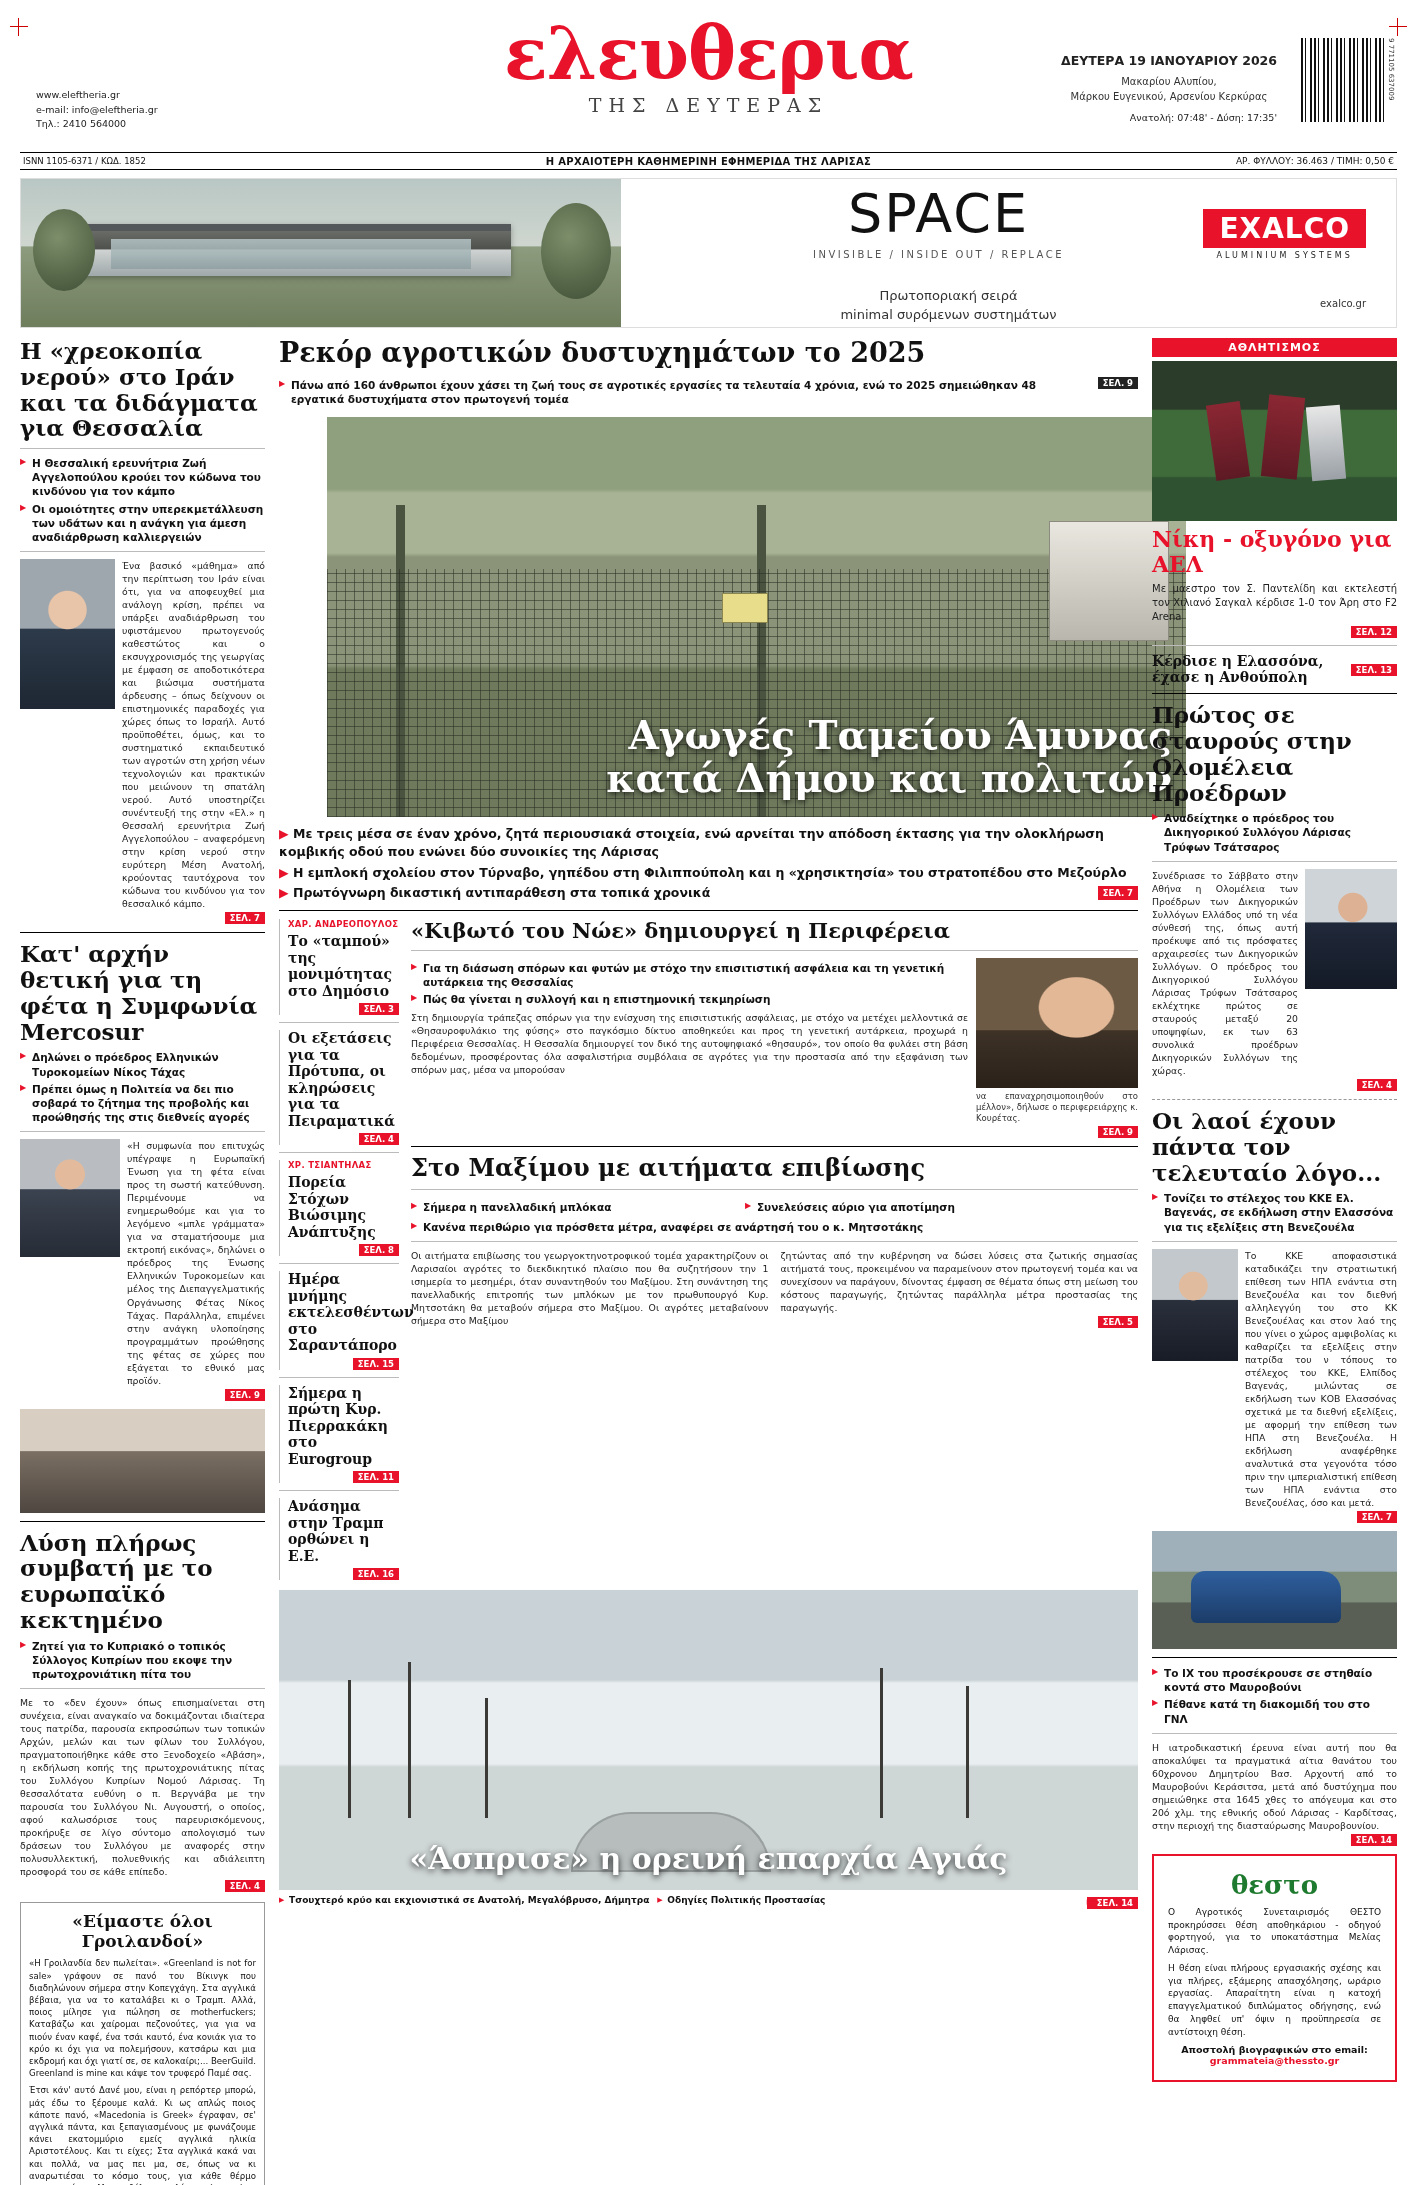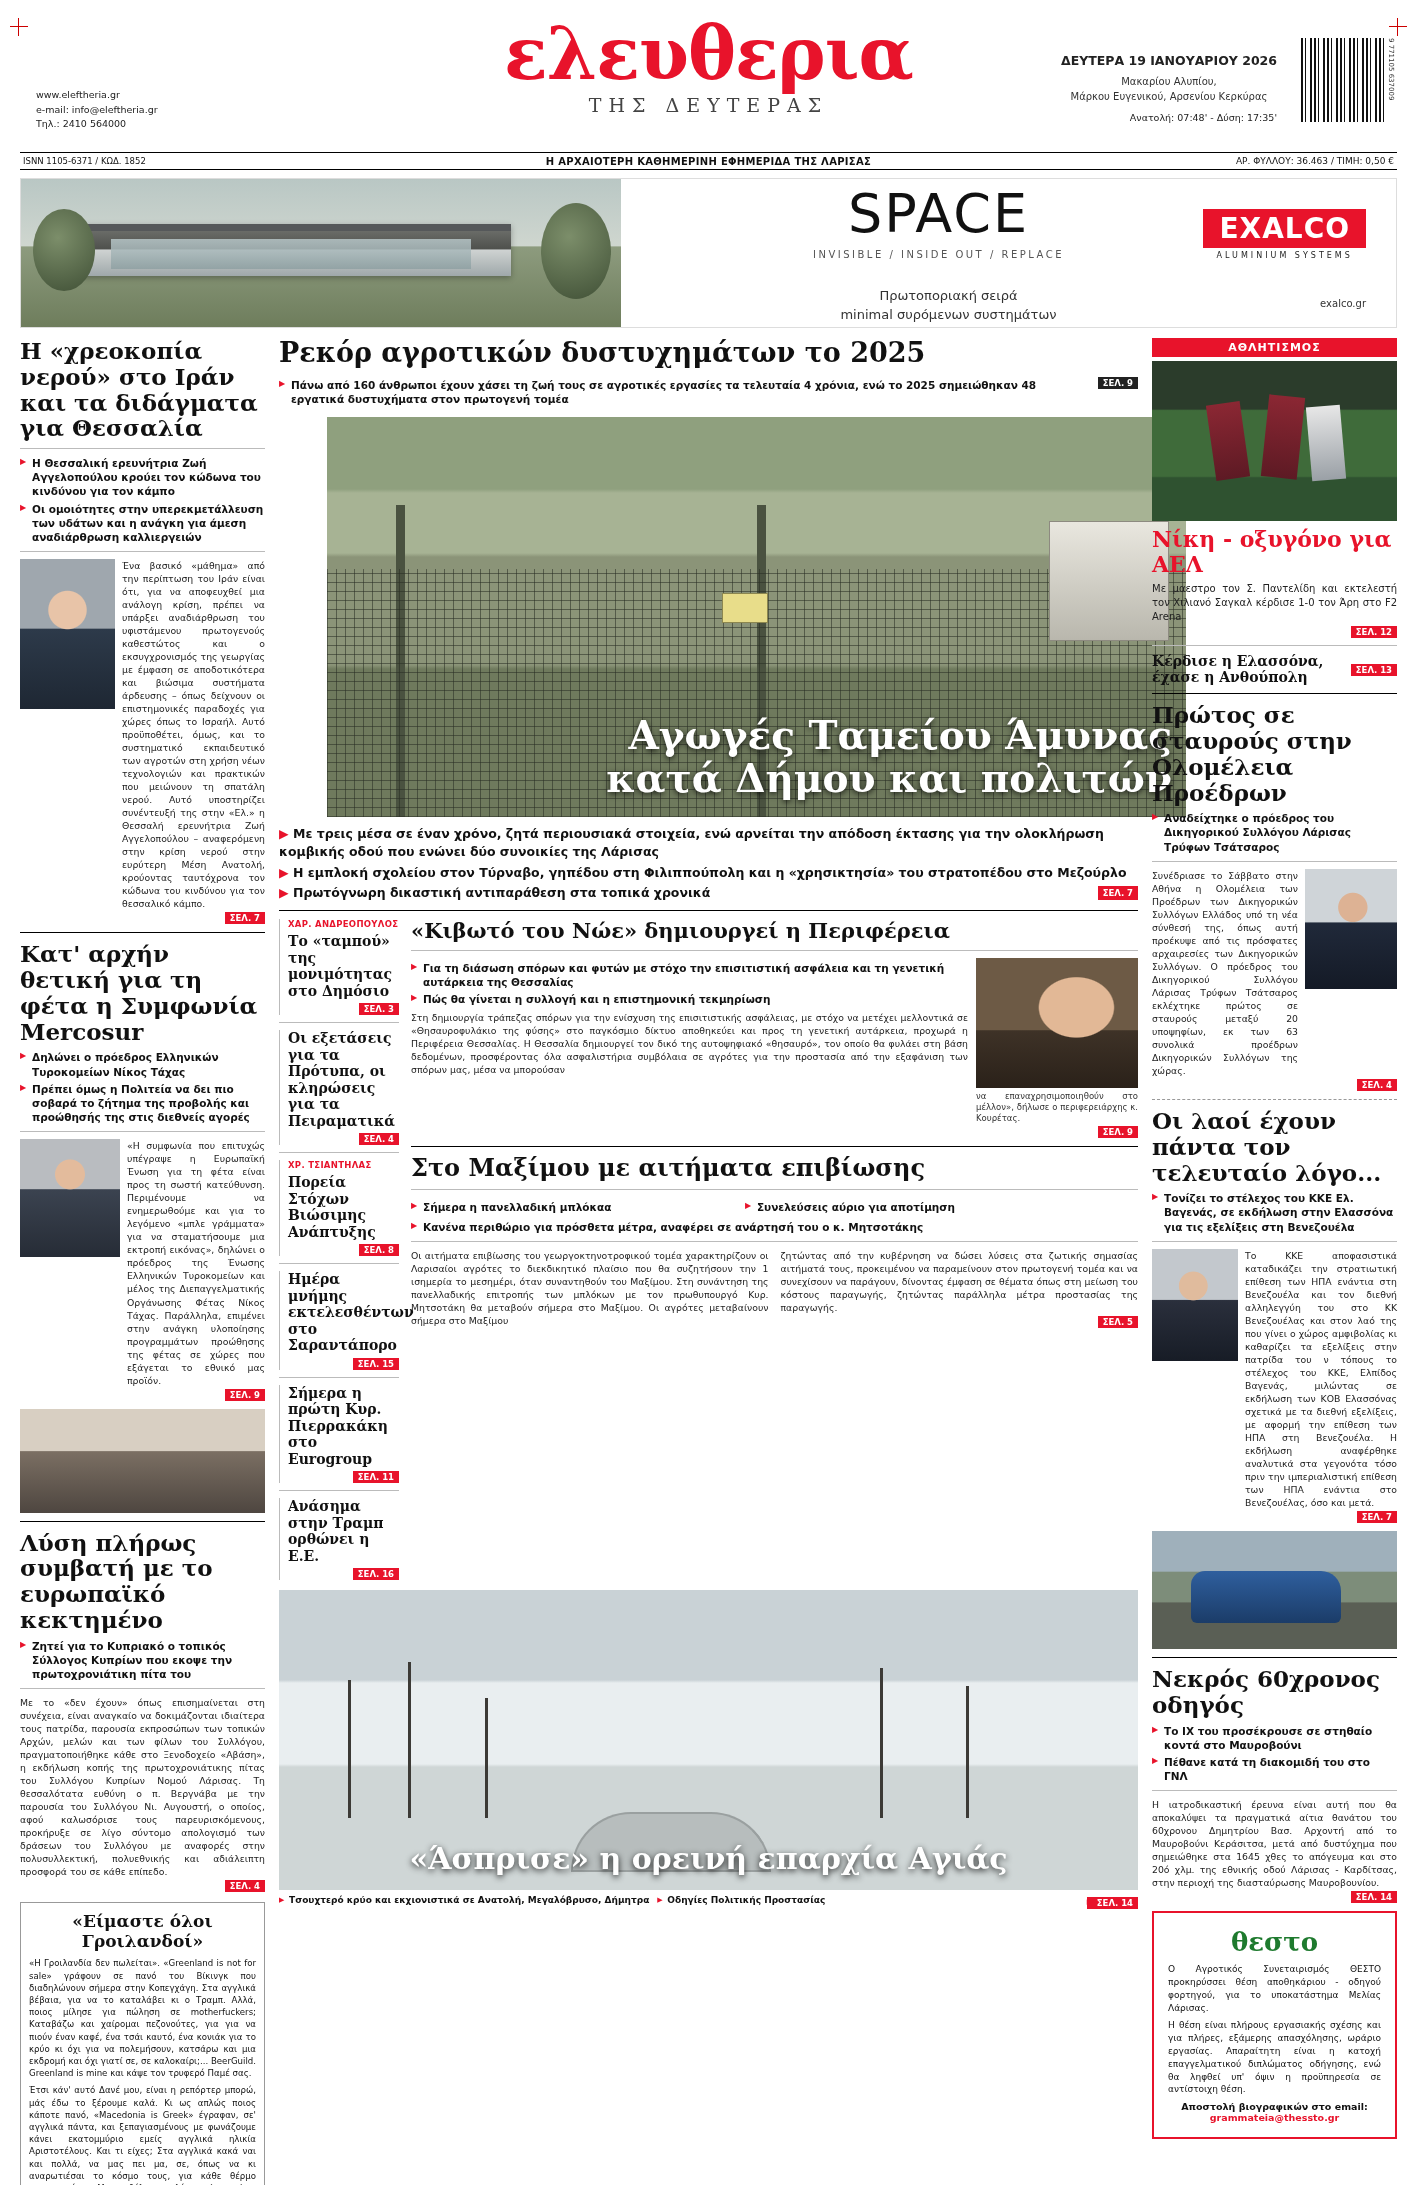--- a/index.html
+++ b/index.html
@@ -612,21 +612,20 @@
           </div>
       </div>
 
       <div class="photo p-car" style="height:118px; margin-top:8px;">
         <div class="car"></div>
       </div>
 
       <div class="hr"></div>
 
       <div>
-        <h2 class="head h-right">Νεκρός 60χρονος οδηγός</h2>
         <div class="bullet-line">Το ΙΧ του προσέκρουσε σε στηθαίο κοντά στο Μαυροβούνι</div>
         <div class="bullet-line">Πέθανε κατά τη διακομιδή του στο ΓΝΛ</div>
         <div class="hr-thin"></div>
         <div class="body-txt">Η ιατροδικαστική έρευνα είναι αυτή που θα αποκαλύψει τα πραγματικά αίτια θανάτου του 60χρονου Δημητρίου Βασ. Αρχοντή από το Μαυροβούνι Κεράσιτσα, μετά από δυστύχημα που σημειώθηκε στα 1645 χθες το απόγευμα και στο 20ό χλμ. της εθνικής οδού Λάρισας - Καρδίτσας, στην περιοχή της διασταύρωσης Μαυροβουνίου.</div>
         <div style="overflow:hidden;">
             <span class="sel">ΣΕΛ. 14</span>
           </div>
       </div>
 
       <div class="thesto">

